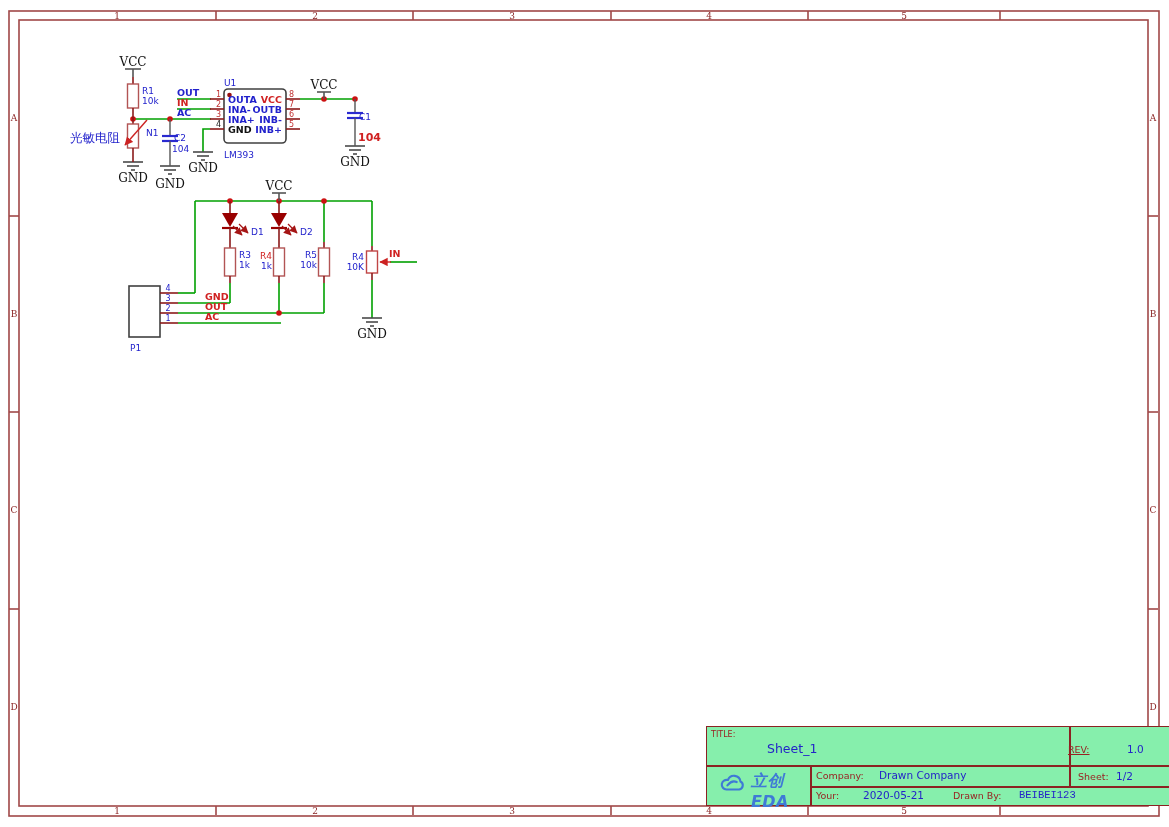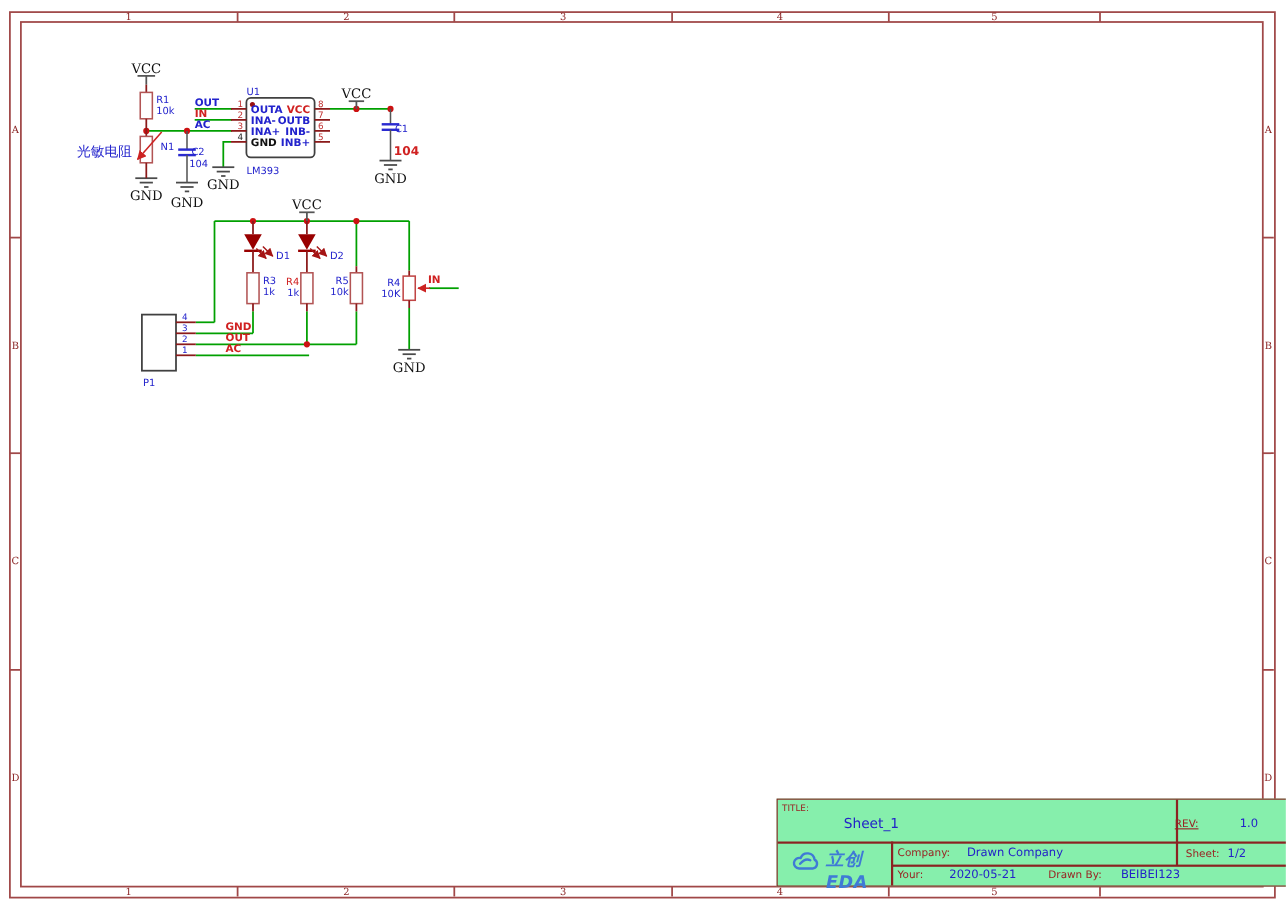--- a/index.html
+++ b/index.html
@@ -344,21 +344,21 @@
 
   <span class="lbl" style="left:109px;top:43px;">Company:</span>
   <span class="val" style="left:172px;top:42px;">Drawn Company</span>
 
   <span class="lbl" style="left:371px;top:44px;">Sheet:</span>
   <span class="val" style="left:409px;top:43px;">1/2</span>
 
   <span class="lbl" style="left:109px;top:63px;">Your:</span>
   <span class="val" style="left:156px;top:62px;">2020-05-21</span>
   <span class="lbl" style="left:246px;top:63px;">Drawn By:</span>
-  <span class="val" style="left:312px;top:62px;">BEIBEI123</span>
+  <span class="val" style="left:312px;top:62px;font-family:Liberation Mono, monospace;">BEIBEI123</span>
 
   <div class="logo">
     <svg width="30" height="24" viewBox="0 0 30 24">
       <path d="M8 19 a5.2 5.2 0 1 1 1.6-10.2 a7 7 0 0 1 13.5 1.6 a4.6 4.6 0 0 1-1.3 8.6 z" fill="none" stroke="#3F7AD6" stroke-width="2.3" stroke-linejoin="round"></path>
       <path d="M9 14.5 q5-6 10-3.5" fill="none" stroke="#3F7AD6" stroke-width="2.3" stroke-linecap="round"></path>
     </svg>
     <span class="logo-text">立创EDA</span>
   </div>
 </div>
 

